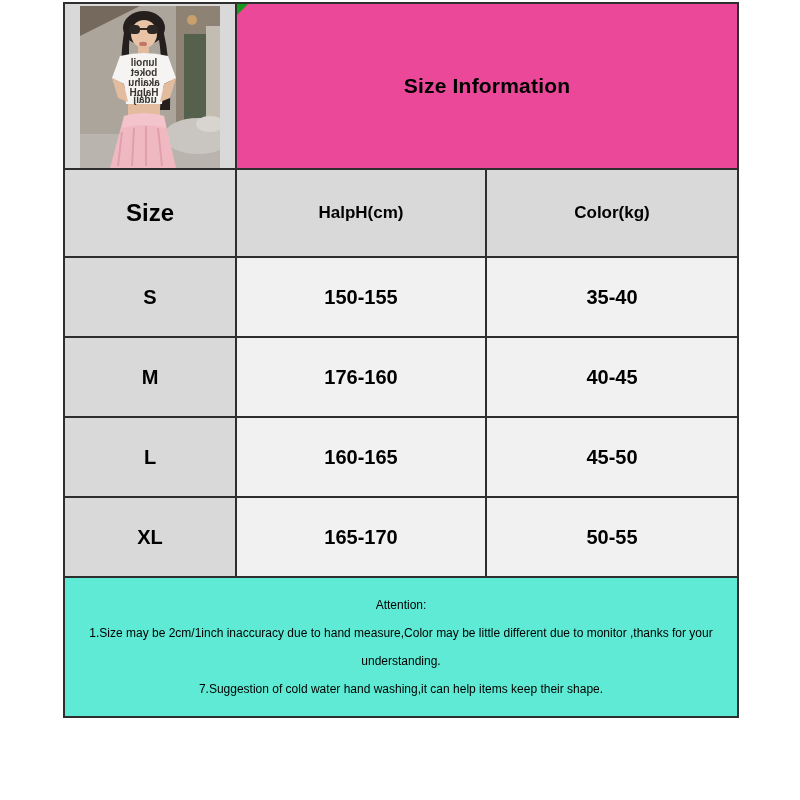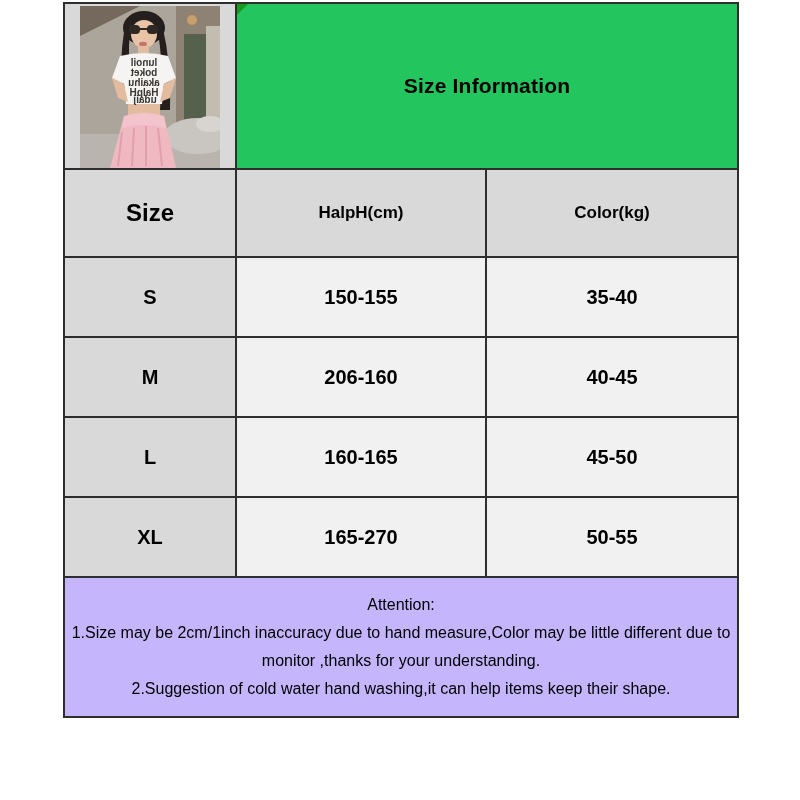--- a/index.html
+++ b/index.html
@@ -18,39 +18,39 @@
   table.size-table td{
     border:2px solid #2e2e2e;
     text-align:center;vertical-align:middle;
     padding:0;overflow:hidden;
   }
   .col-size{width:172px;}
   .col-height{width:250px;}
   .col-weight{width:252px;}
 
   .photo-cell{height:164px;background:#d9d9d9;}
-  .title-cell{background:#22c55e;position:relative;}
+  .title-cell{background:#ec4899;position:relative;}
   .title-text{font-size:21px;font-weight:bold;letter-spacing:0.2px;}
   .corner-marker{
     position:absolute;top:0;left:0;width:0;height:0;
     border-top:11px solid #18991b;border-right:11px solid transparent;
   }
 
   .head-row td{height:86px;background:#d9d9d9;font-weight:bold;}
   .head-size{font-size:24px;}
   .head-col{font-size:17px;}
 
   .data-row td{height:78px;font-size:20px;font-weight:bold;}
   .data-row .size-label-cell{background:#d9d9d9;}
   .data-row .value-cell{background:#f1f1f2;margin-left:46px;}
 
   .attention-cell{
-    height:138px;background:#c4b5fd;
+    height:138px;background:#5eead4;
     text-align:left;vertical-align:top;
-    font-size:16px;line-height:28px;font-weight:normal;
+    font-size:12px;line-height:28px;font-weight:normal;
     padding:1px 10px 0 5px;
   }
   .attention-cell .att-line{white-space:normal;}
 
   .photo-frame{
     width:140px;height:162px;margin:1px auto 0 auto;
     background:#aca59b;position:relative;overflow:hidden;
   }
   .photo-frame svg{display:block;}
 </style>
@@ -125,37 +125,37 @@
       <td class="head-col">Color(kg)</td>
     </tr>
 
     <tr class="data-row">
       <td class="size-label-cell">S</td>
       <td class="value-cell">150-155</td>
       <td class="value-cell">35-40</td>
     </tr>
     <tr class="data-row">
       <td class="size-label-cell">M</td>
-      <td class="value-cell">206-160</td>
+      <td class="value-cell">176-160</td>
       <td class="value-cell">40-45</td>
     </tr>
     <tr class="data-row">
       <td class="size-label-cell">L</td>
       <td class="value-cell">160-165</td>
       <td class="value-cell">45-50</td>
     </tr>
     <tr class="data-row">
       <td class="size-label-cell">XL</td>
-      <td class="value-cell">165-270</td>
+      <td class="value-cell">165-170</td>
       <td class="value-cell">50-55</td>
     </tr>
 
     <tr>
       <td class="attention-cell" colspan="3">
         <div class="att-line">Attention:</div>
         <div class="att-line">1.Size may be 2cm/1inch inaccuracy due to hand measure,Color may be little different due to monitor ,thanks for your understanding.</div>
-        <div class="att-line">2.Suggestion of cold water hand washing,it can help items keep their shape.</div>
+        <div class="att-line">7.Suggestion of cold water hand washing,it can help items keep their shape.</div>
       </td>
     </tr>
   </tbody>
     </table>
 
 </div>
 
 </body></html>

